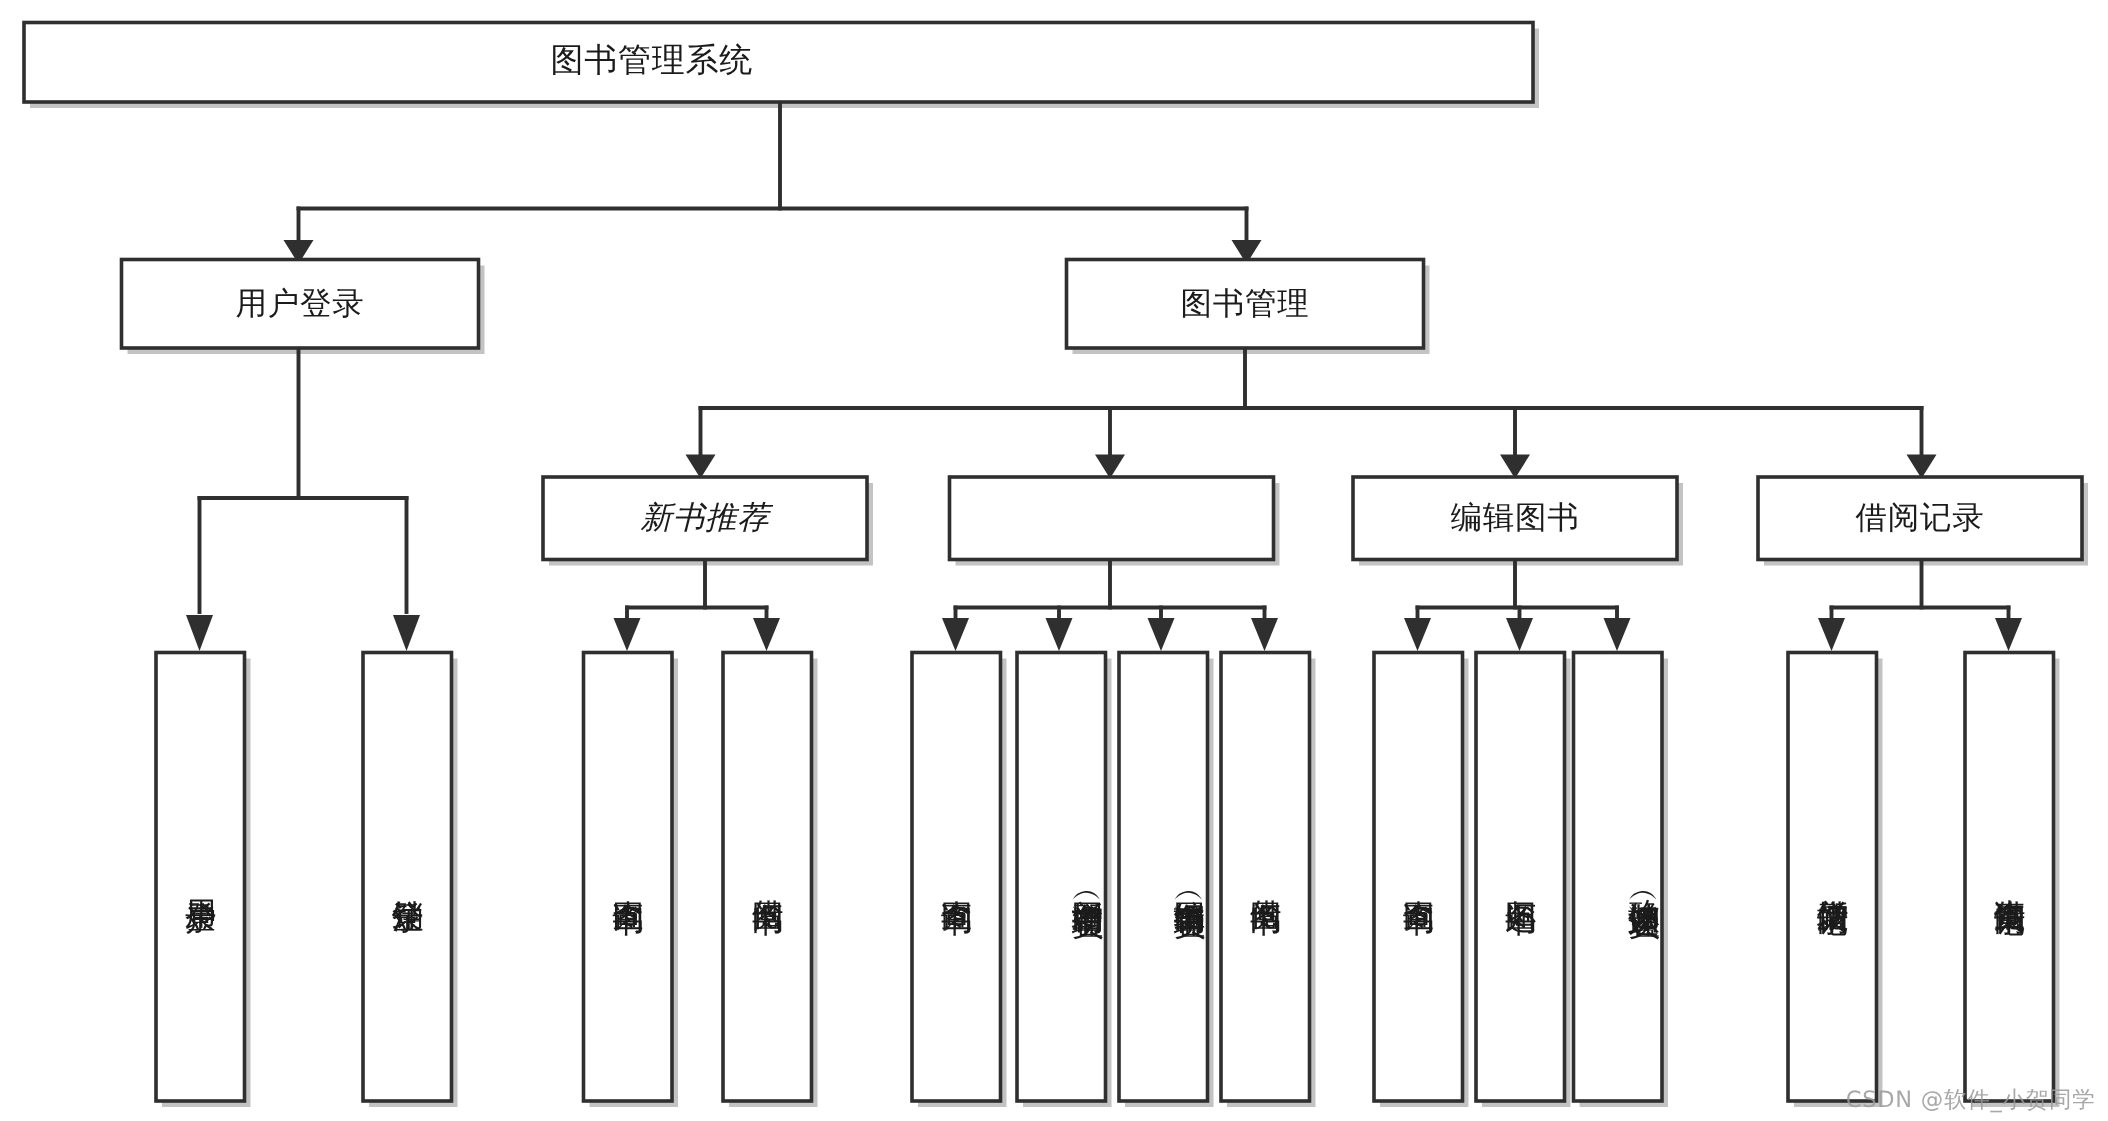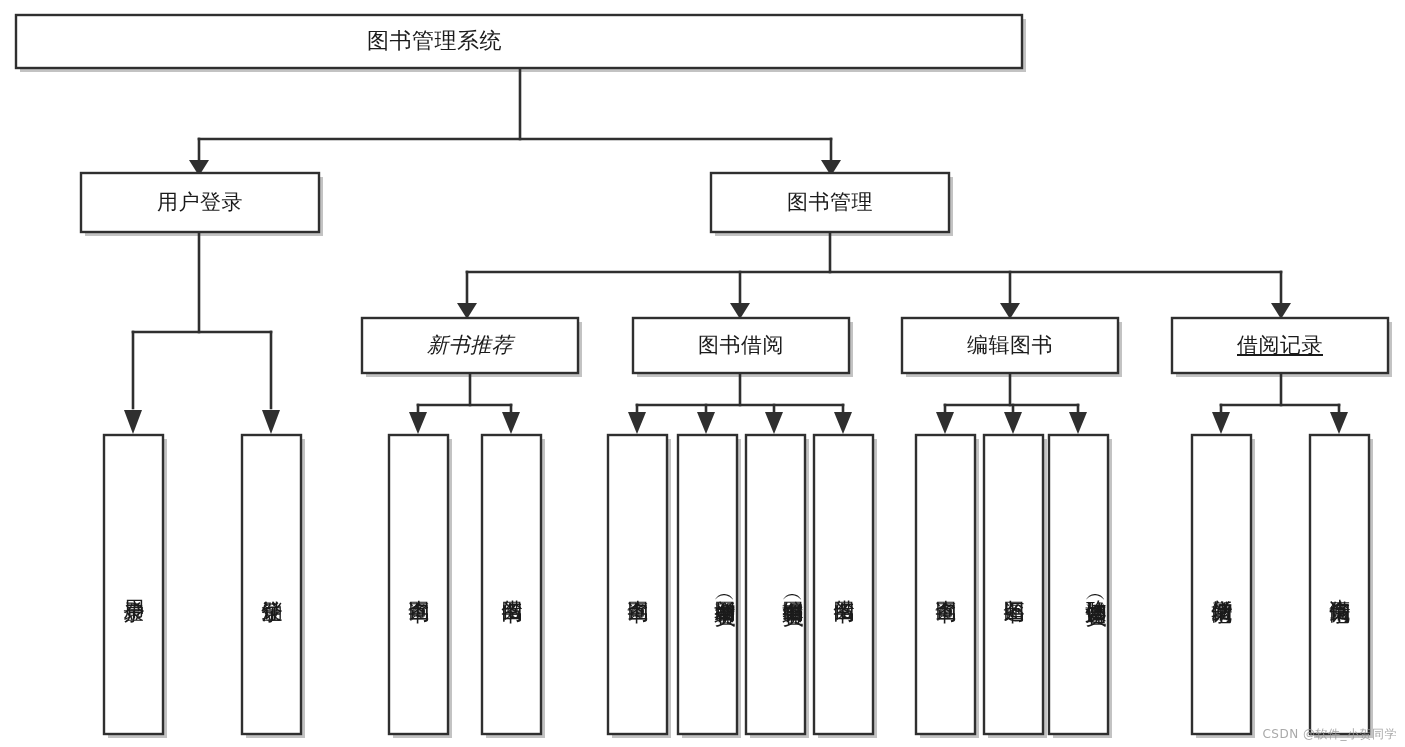--- a/index.html
+++ b/index.html
@@ -76,21 +76,21 @@
     pointer-events: none;
   }
   .hit-region {
     position: absolute;
     background: transparent;
   }
   .watermark {
     position: absolute;
     right: 8px;
     bottom: 4px;
-    font-size: 12px;
+    font-size: 15px;
     color: #9a9a9a;
     letter-spacing: 0.5px;
     white-space: nowrap;
     opacity: 0.85;
   }
 </style>
 </head>
 <body>
 
 <div id="diagram-root">
@@ -217,23 +217,22 @@
       <rect class="node-box" x="1310" y="435" width="59" height="299"></rect>
     </g>
   </svg>
 
   <div class="node-label-h title" style="left:21px; top:15px; width:827px; height:53px;">图书管理系统</div>
 
   <div class="node-label-h" style="left:81px; top:173px; width:238px; height:59px;">用户登录</div>
   <div class="node-label-h" style="left:711px; top:173px; width:238px; height:59px;">图书管理</div>
 
   <div class="node-label-h" style="left:362px; top:318px; width:216px; height:55px;font-style:italic;">新书推荐</div>
-  <div class="node-label-h" style="left:633px; top:318px; width:216px; height:55px;">图书借阅</div>
   <div class="node-label-h" style="left:902px; top:318px; width:216px; height:55px;">编辑图书</div>
-  <div class="node-label-h" style="left:1172px; top:318px; width:216px; height:55px;text-decoration:underline;">借阅记录</div>
+  <div class="node-label-h" style="left:1172px; top:318px; width:216px; height:55px;">借阅记录</div>
 
   <div class="node-label-v" style="left:104px; top:435px; width:59px; height:299px;">用户登录</div>
   <div class="node-label-v" style="left:242px; top:435px; width:59px; height:299px;">注销登录</div>
   <div class="node-label-v" style="left:389px; top:435px; width:59px; height:299px;">查询图书</div>
   <div class="node-label-v" style="left:482px; top:435px; width:59px; height:299px;">借阅图书</div>
   <div class="node-label-v" style="left:608px; top:435px; width:59px; height:299px;">查询图书</div>
   <div class="node-label-v" style="left:678px; top:435px; width:59px; height:299px; align-items:flex-start; padding-top:6px; box-sizing:border-box;">新增图书（管理员）</div>
   <div class="node-label-v" style="left:746px; top:435px; width:59px; height:299px; align-items:flex-start; padding-top:6px; box-sizing:border-box;">编辑图书（管理员）</div>
   <div class="node-label-v" style="left:814px; top:435px; width:59px; height:299px;">借阅图书</div>
   <div class="node-label-v" style="left:916px; top:435px; width:59px; height:299px;">查询图书</div>

